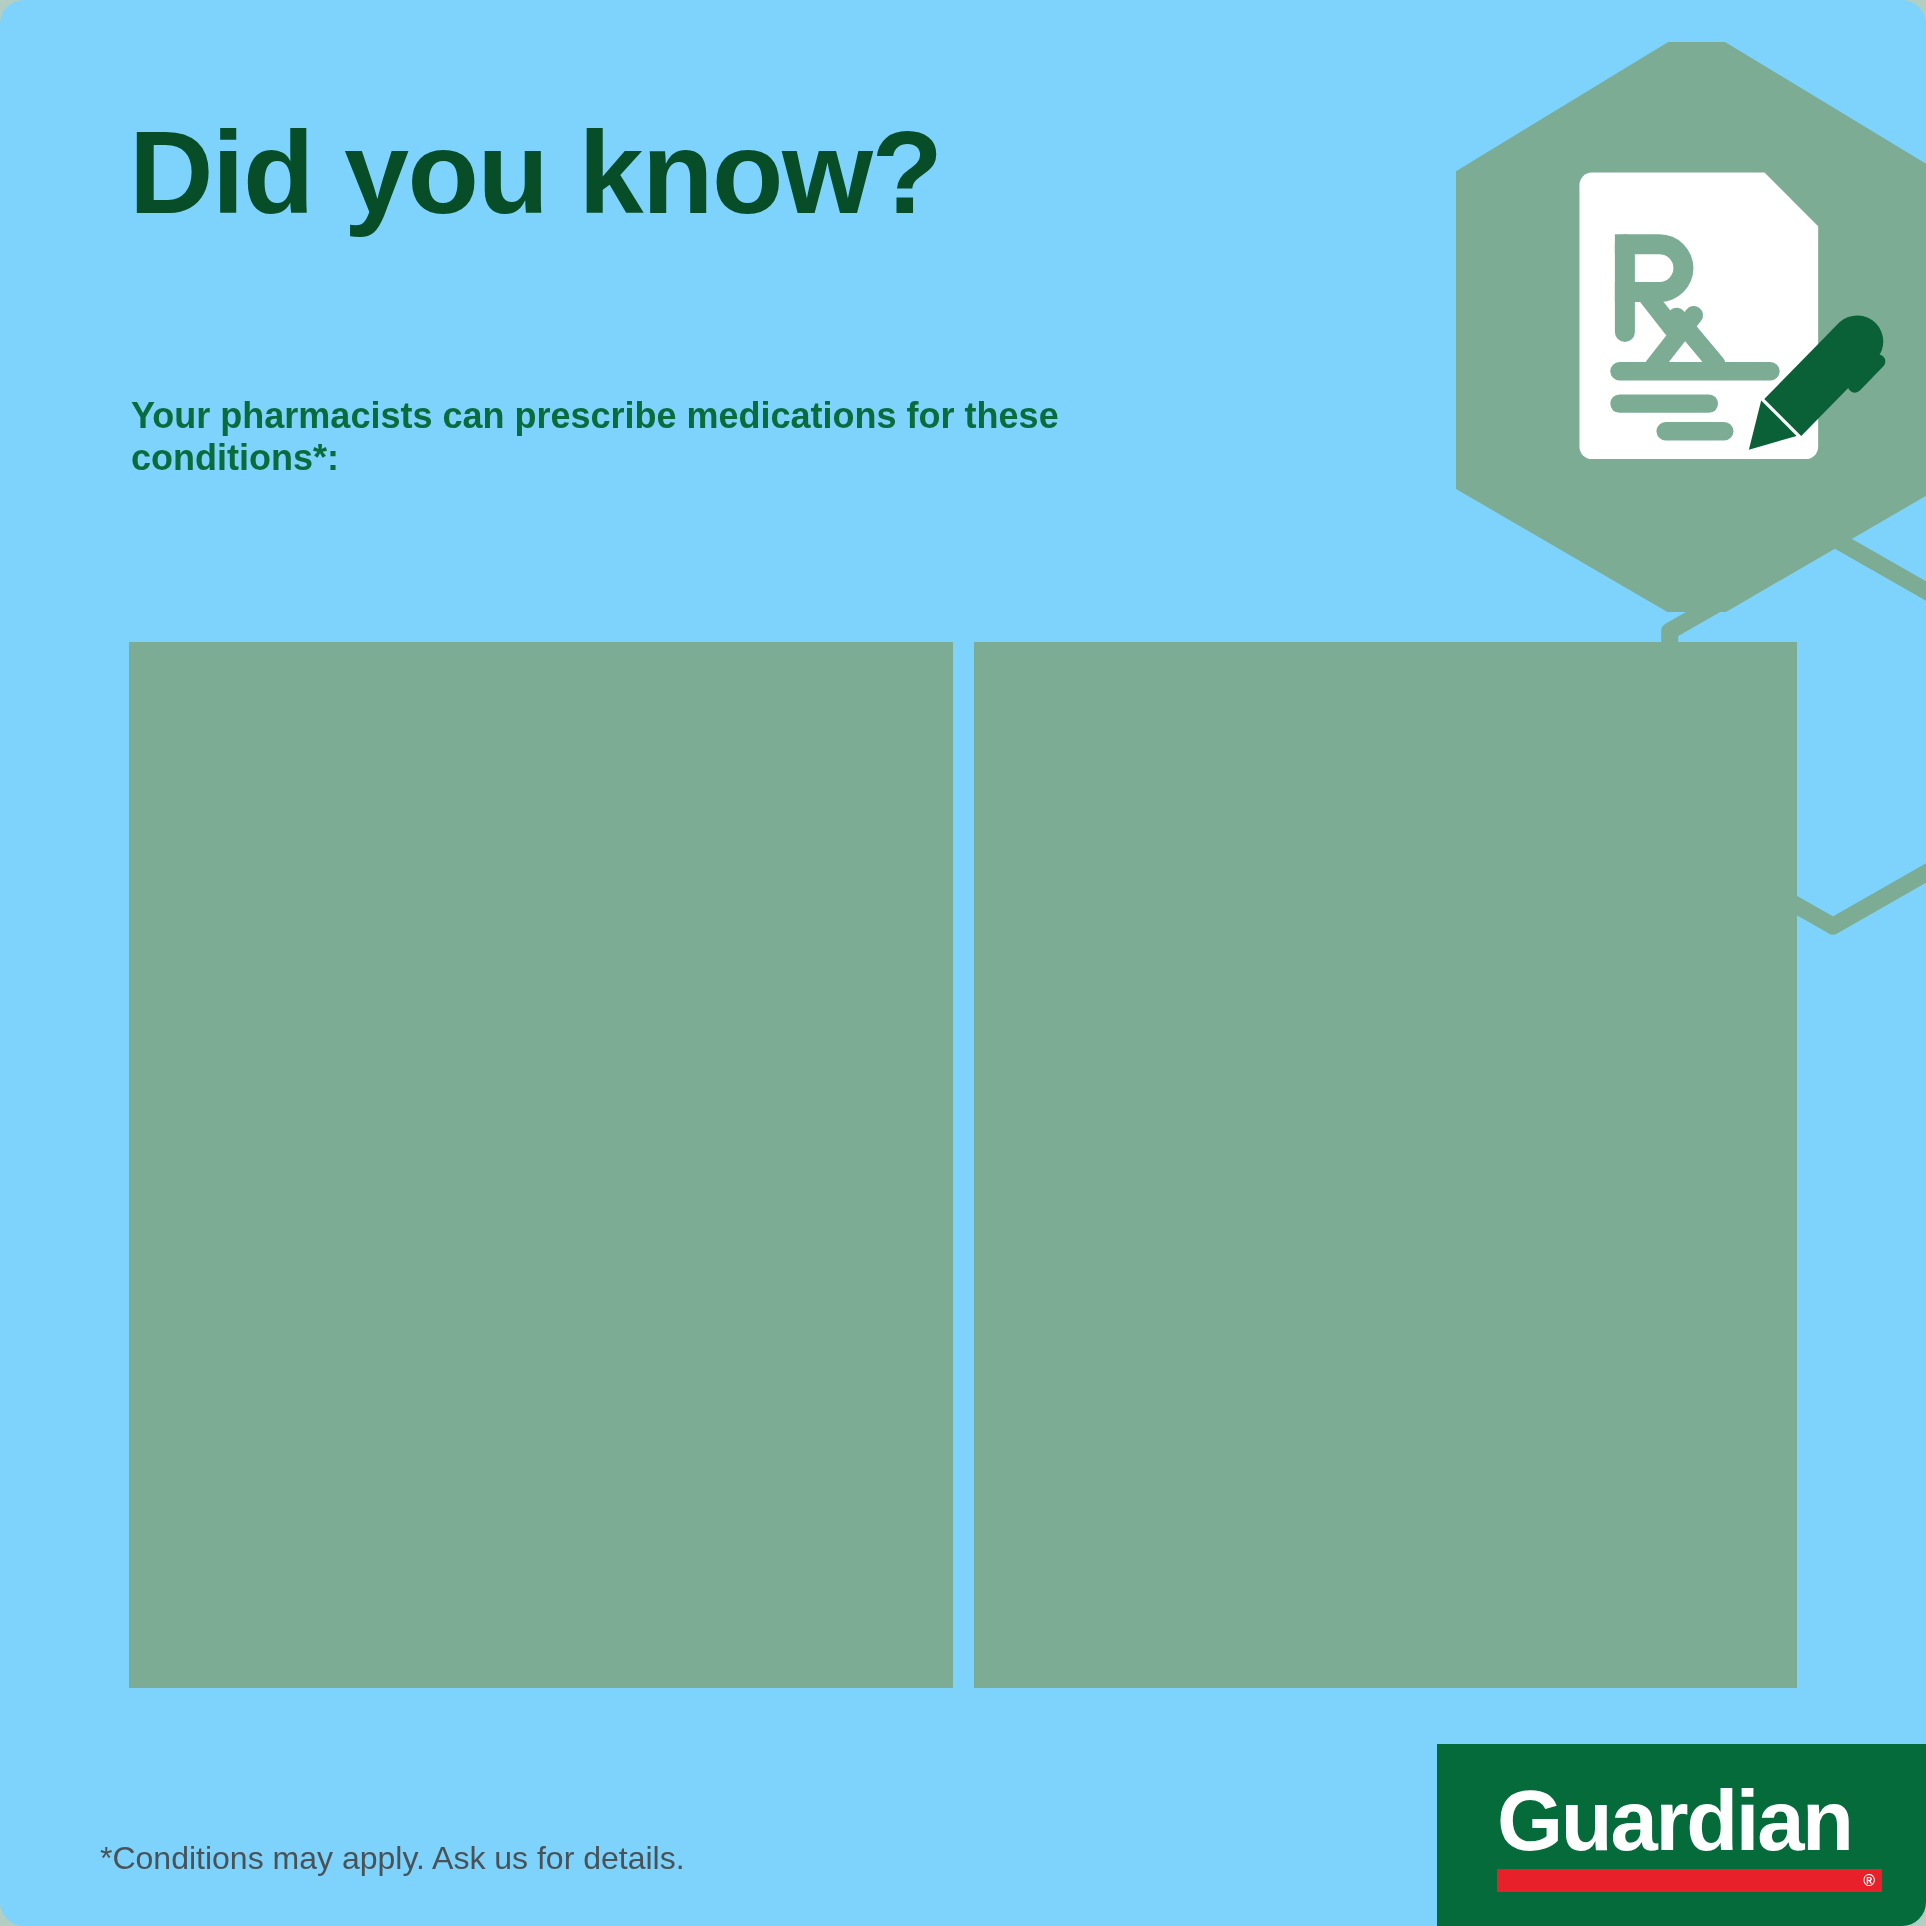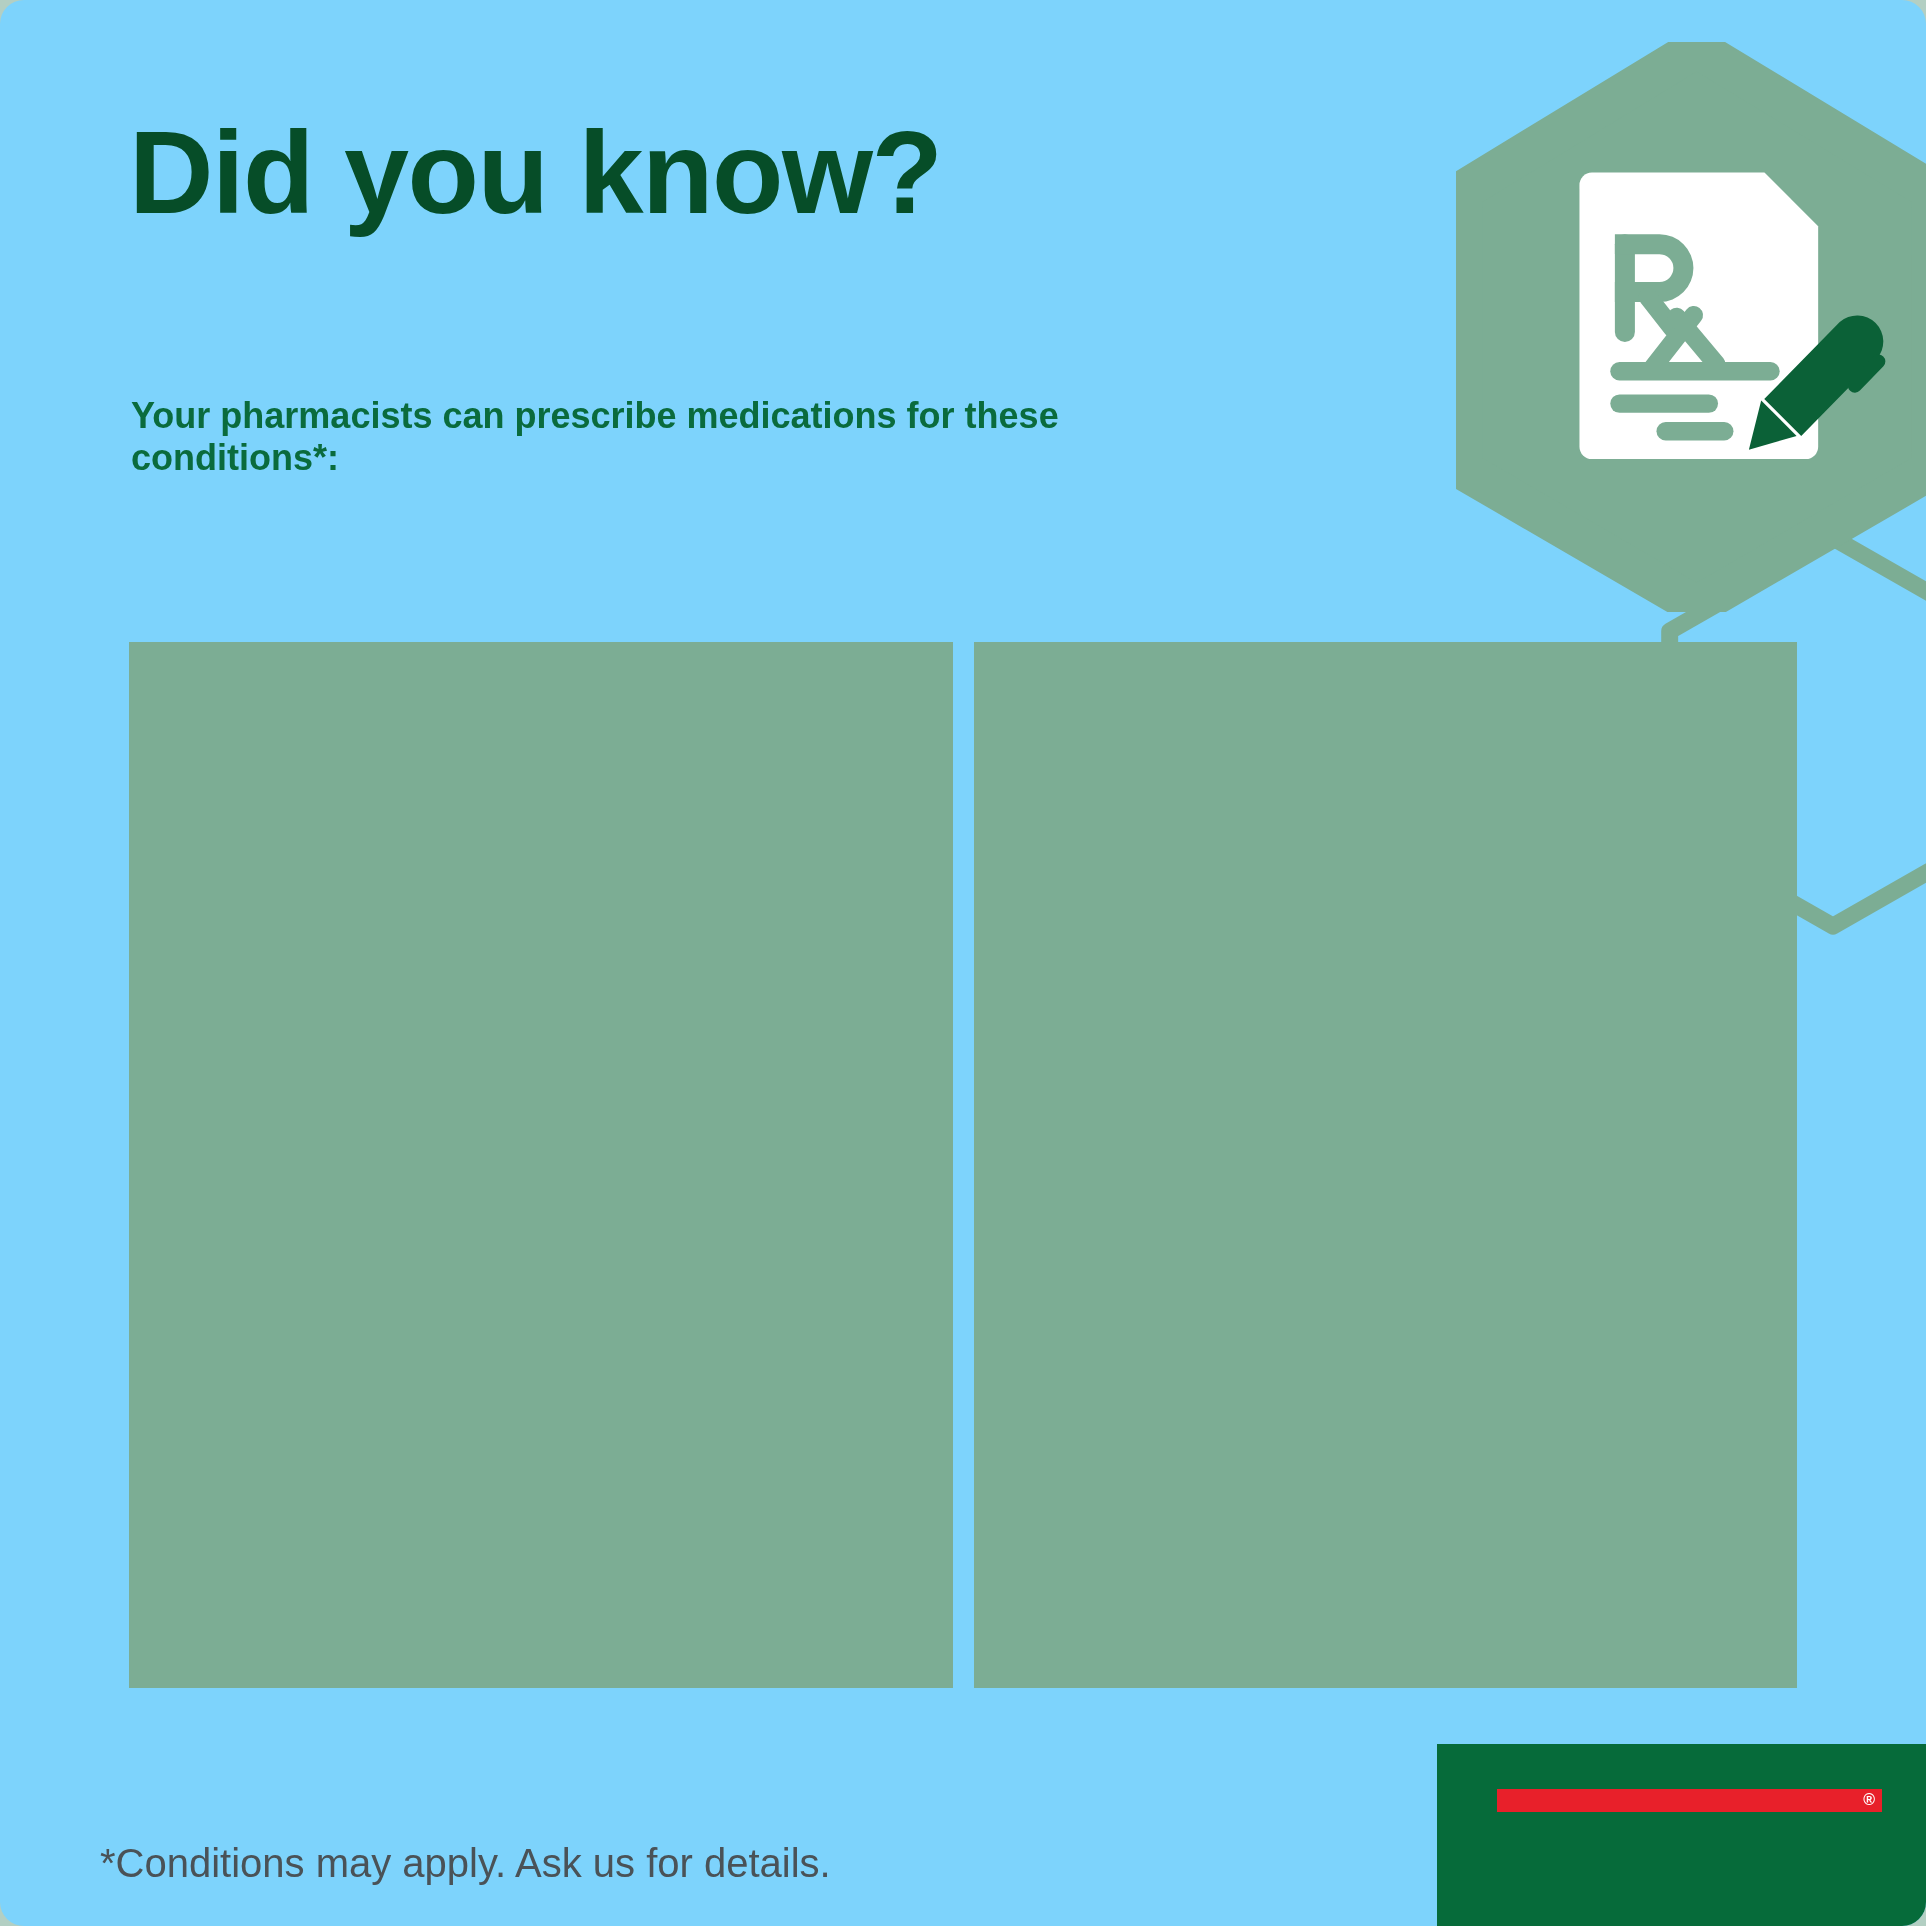--- a/index.html
+++ b/index.html
@@ -87,21 +87,21 @@
   }
   .panel.left  { width: 824px; }
   .panel.right { width: 823px; }
 
   
   .footnote {
     position: absolute;
     left: 100px;
     top: 1839px;
     margin: 0;
-    font-size: 40px;
+    font-size: 32px;
     line-height: 1.2;
     color: #4a5257;
     font-weight: 400;
   }
 
   
   .logo-block {
     position: absolute;
     left: 1437px;
     top: 1744px;
@@ -196,20 +196,21 @@
 
   <div class="panels">
     <div class="panel left"></div>
     <div class="panel right"></div>
   </div>
 
   <p class="footnote">*Conditions may apply. Ask us for details.</p>
 
   <div class="logo-block">
     <div class="logo-inner">
+      <div class="logo-word">Guardian</div>
       <div class="logo-bar">
         <span class="logo-reg">®</span>
       </div>
     </div>
   </div>
 
 </div>
 
 
 </body></html>

